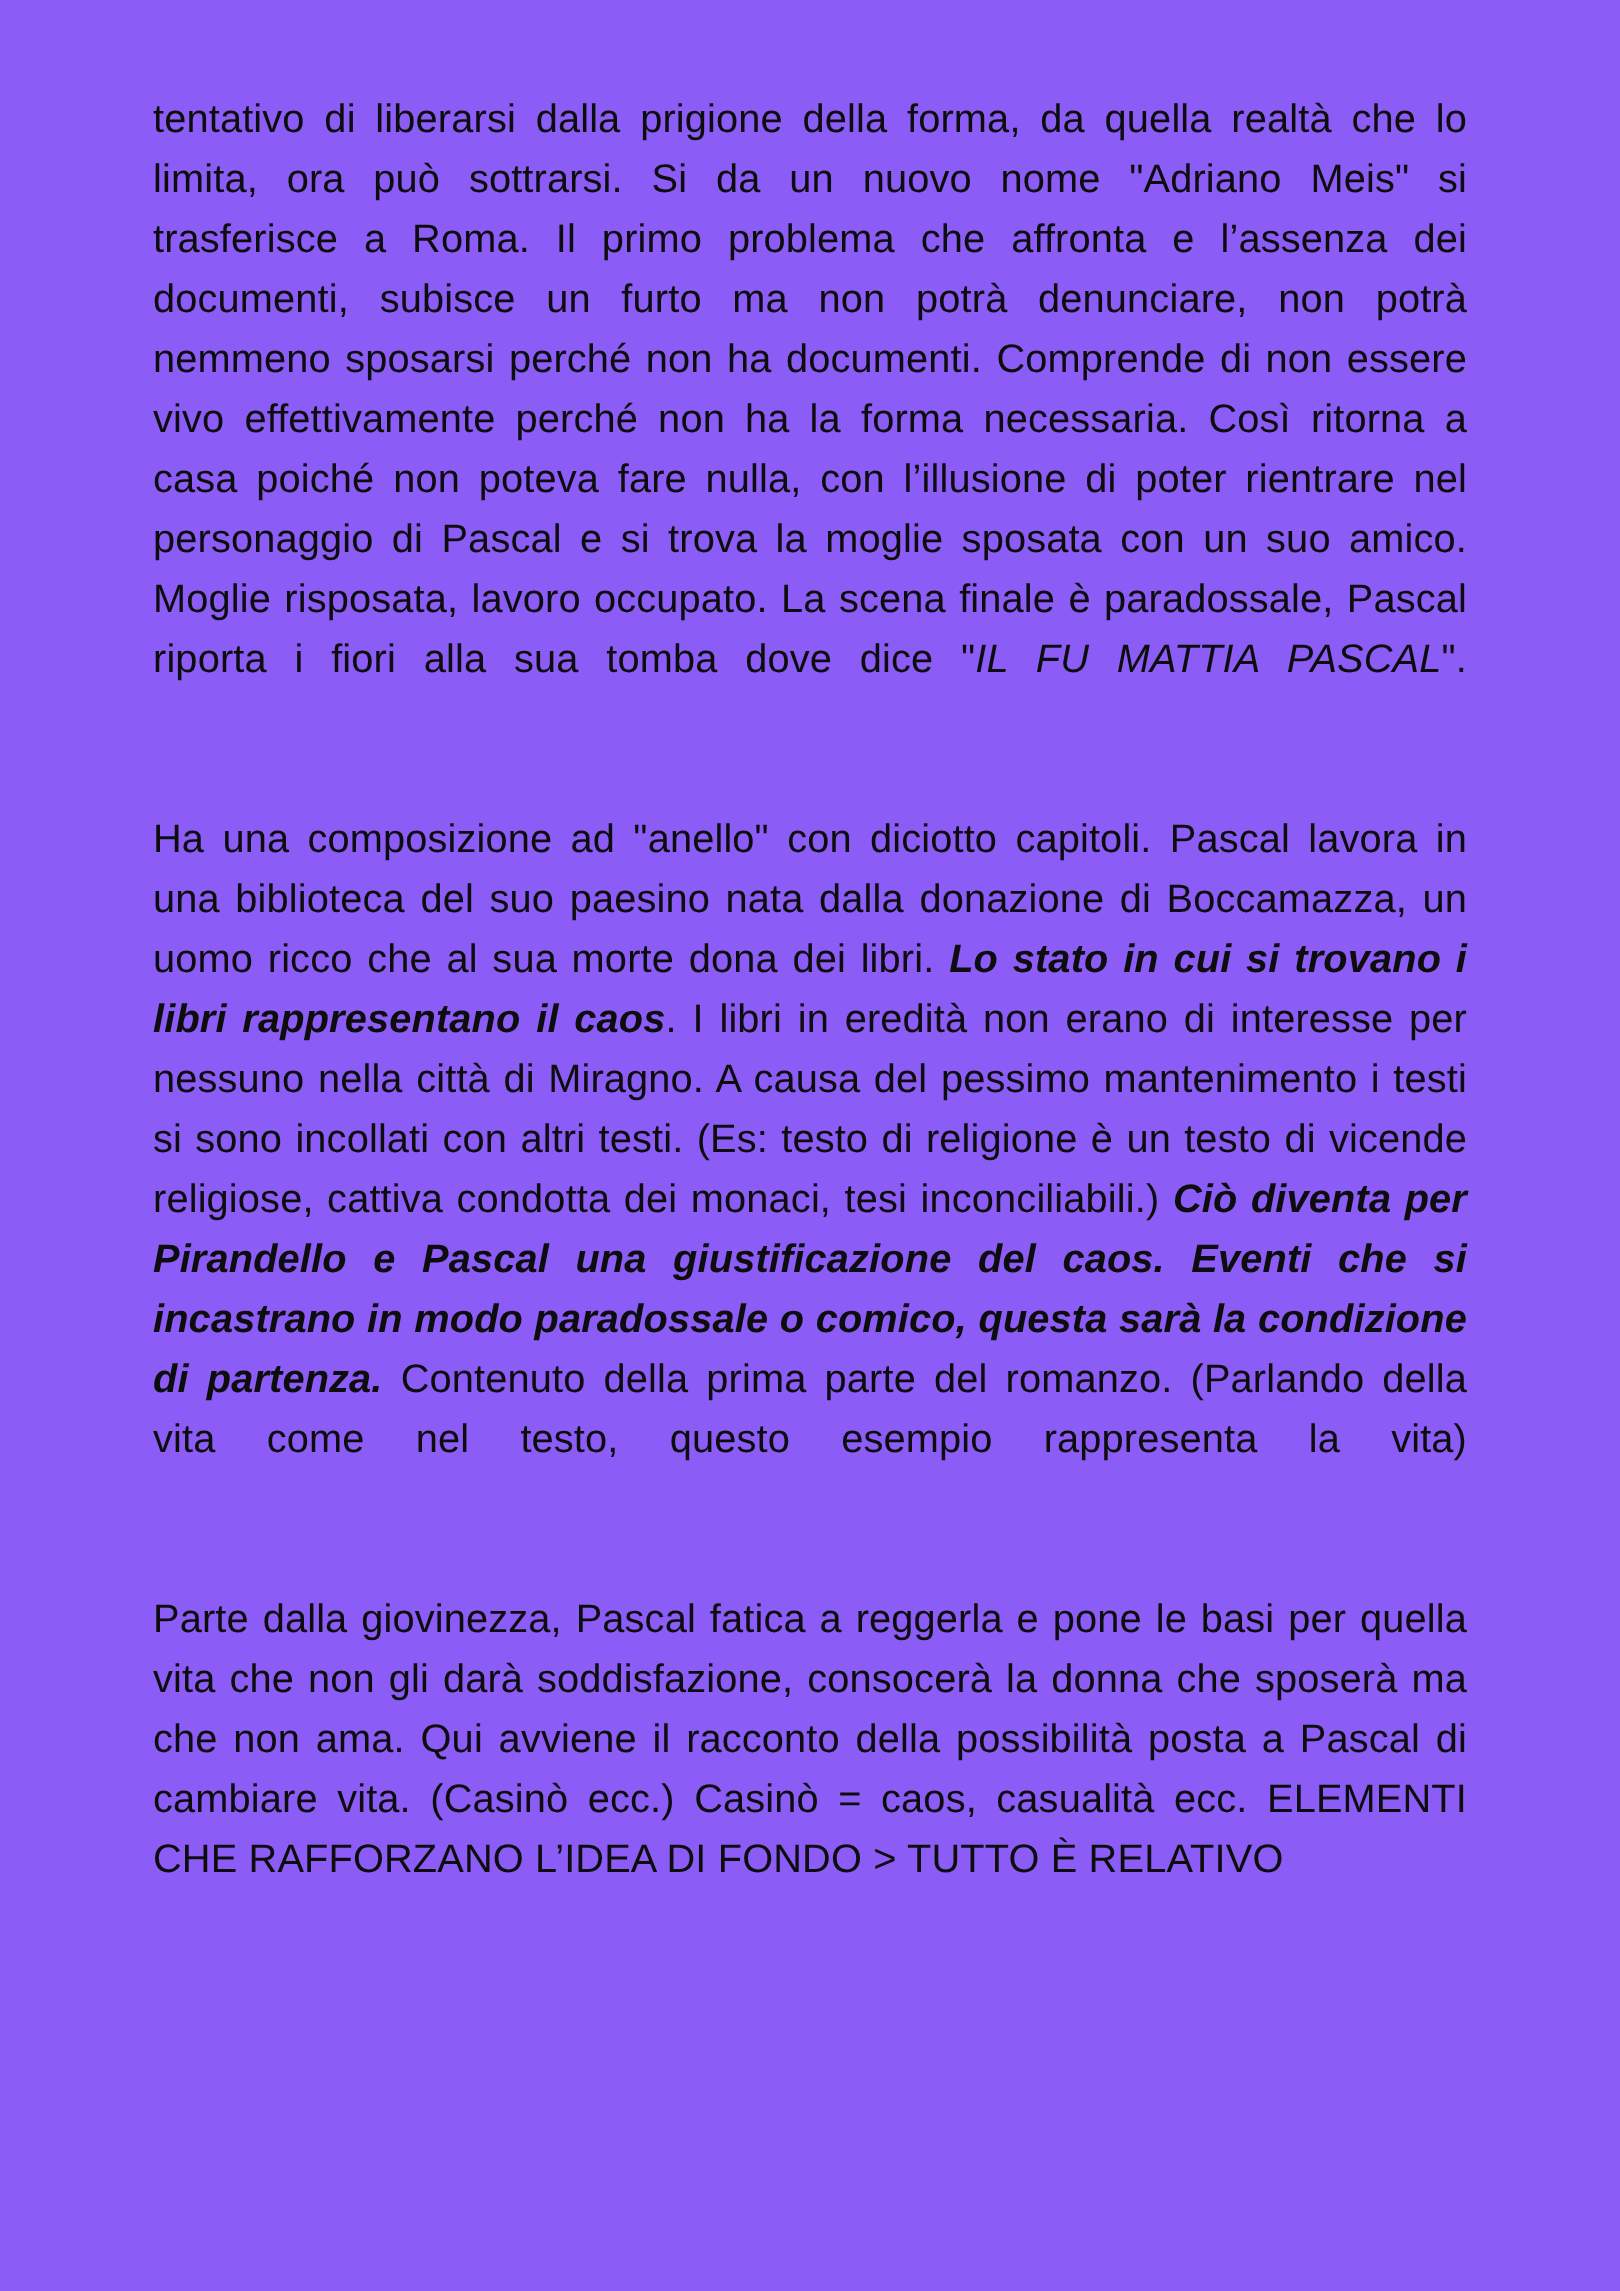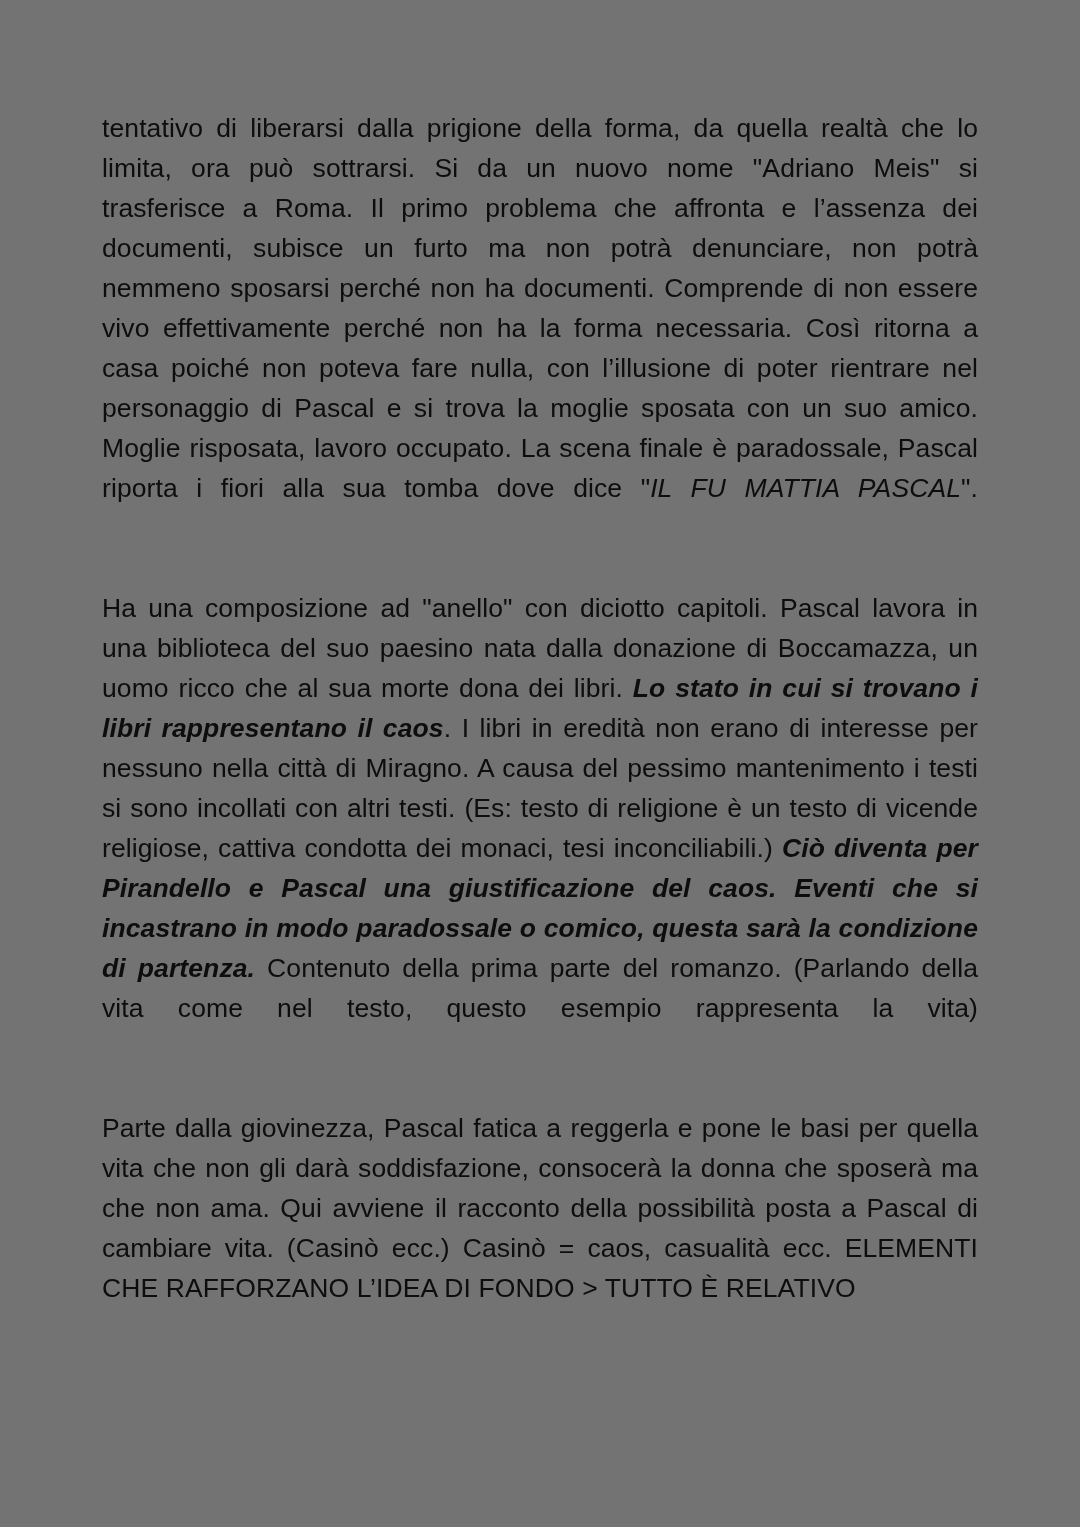--- a/index.html
+++ b/index.html
@@ -10,22 +10,22 @@
   body {
     width: 1080px;
     height: 1527px;
     font-family: "Liberation Sans", sans-serif;
     color: #111111;
   }
   .page {
     box-sizing: border-box;
     width: 1080px;
     height: 1527px;
-    padding: 108px 102px 0 102px;
-    background: #737373;
+    padding: 59px 102px 0 102px;
+    background: #8b5cf6;
   }
   .doc-body {
     width: 876px;
   }
   p.para {
     margin: 0 0 0 0;
     text-align: justify;
     text-justify: inter-word;
     font-size: 26.5px;
     line-height: 40px;

